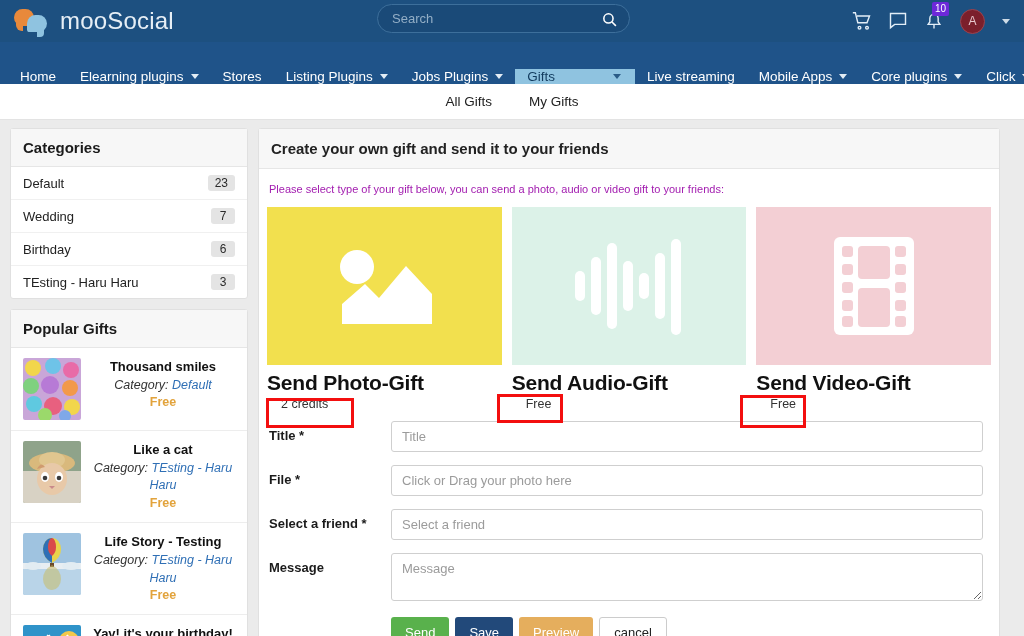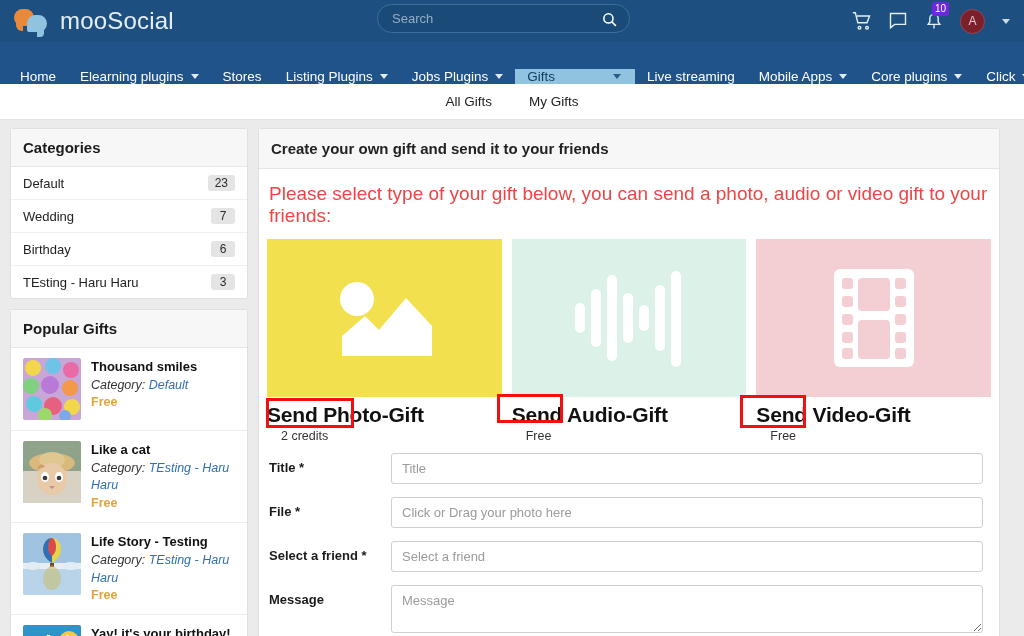--- a/index.html
+++ b/index.html
@@ -92,37 +92,37 @@
   .cat-row{
     display:flex; align-items:center; justify-content:space-between;
     padding:8px 12px; font-size:13px; border-bottom:1px solid #f0f0f0;
   }
   .cat-row:last-child{ border-bottom:0; }
   .cat-badge{
     background:#e4e4e4; color:#2b2b2b; border-radius:3px; font-size:12px;
     padding:1px 7px; min-width:24px; text-align:center;
   }
 
-  .gift-row{ display:flex; gap:10px; padding:10px 12px; border-bottom:1px solid #ededed; }
+  .gift-row{ display:flex; gap:10px; padding:10px 12px; border-bottom:1px solid #ededed;text-align:center; }
   .gift-row:last-child{ border-bottom:0; }
   .thumb{ width:58px; height:62px; flex:0 0 58px; border-radius:2px; overflow:hidden; position:relative;}
   .gift-info{ flex:1; min-width:0; line-height:1.35; }
   .gift-title{ font-weight:bold; font-size:13px; color:#111; }
   .gift-cat{ font-size:12.5px; color:#333;font-style:italic; }
   .gift-cat a{ color:#2f6fb5; text-decoration:none; }
   .gift-free{ color:#e2a33c; font-size:12.5px; font-weight:bold; }
 
   
   .main{ width:742px; flex:0 0 742px; background:#fff; border:1px solid #e0e0e0; border-radius:3px; }
   .main-head{
     background:#f7f7f7; border-bottom:1px solid #e6e6e6; padding:11px 12px;
     font-weight:bold; font-size:15px;
   }
   .main-body{ padding:14px 8px 10px 8px; }
-  .intro{ font-size:19px; color:#ef4444; padding:0 2px 12px 2px; }
+  .intro{ font-size:11px; color:#a21caf; padding:0 2px 12px 2px; }
 
   .types{ display:flex; gap:10px; padding:0 0 4px 0; }
   .type{ flex:1; }
   .type-img{ height:158px; display:flex; align-items:center; justify-content:center; }
   .type-title{ font-size:21px; font-weight:bold; color:#111; margin:6px 0 2px 0; letter-spacing:-.2px;}
   .type-price{ font-size:12.5px; color:#333;margin-left:14px; }
 
   
   .anno{ position:absolute; border:3px solid #f30f0f; pointer-events:none; }
 

